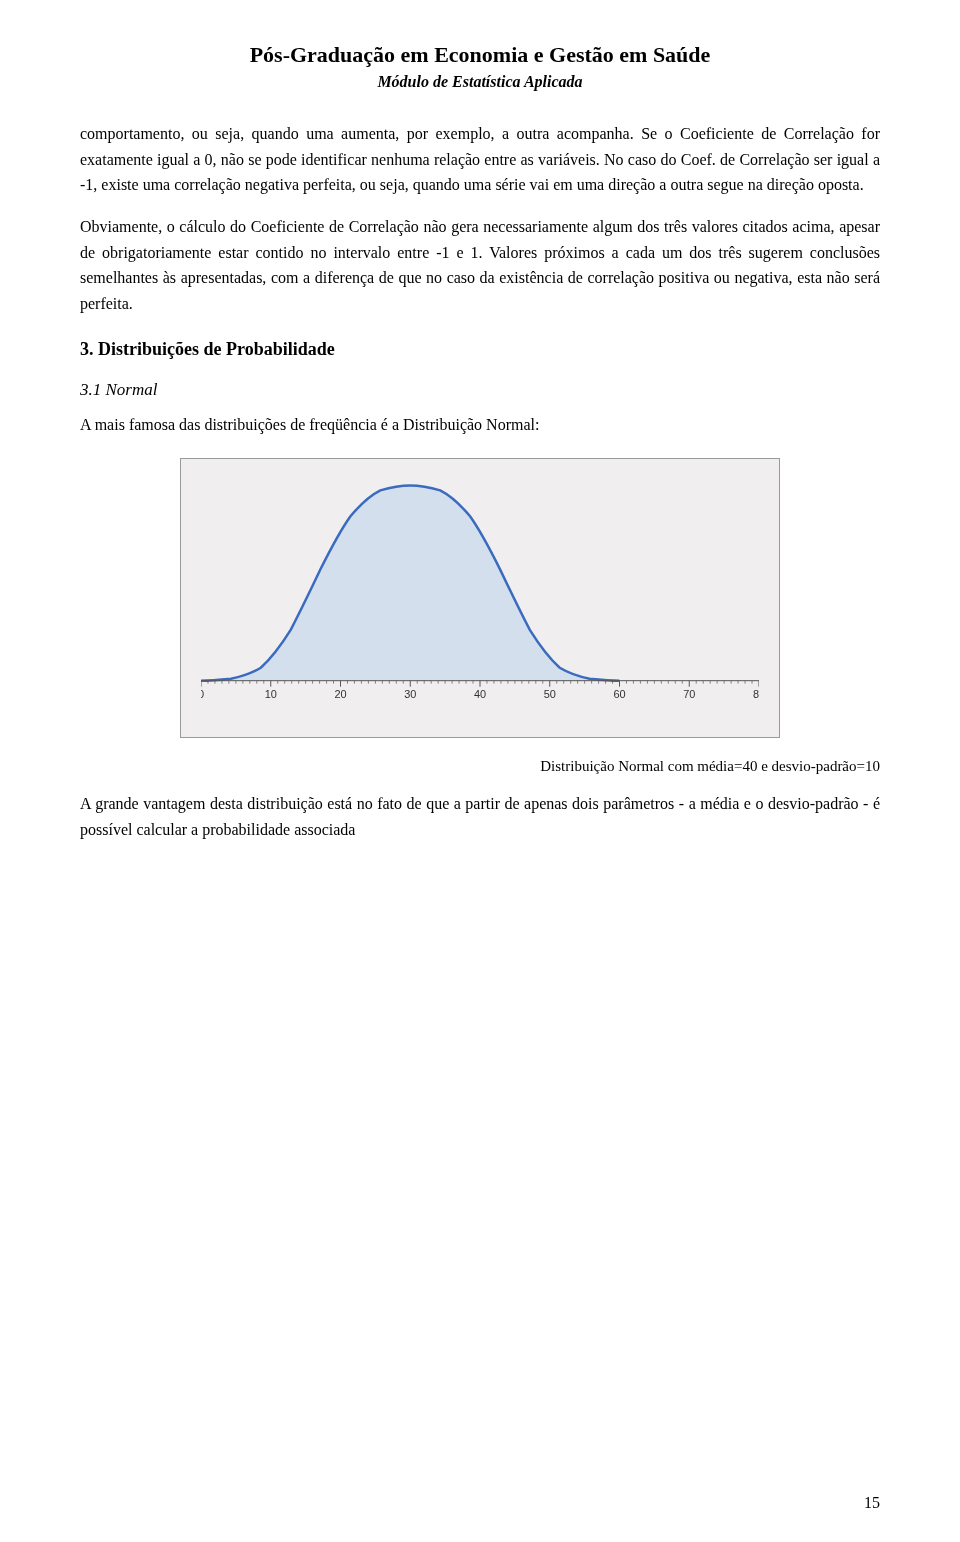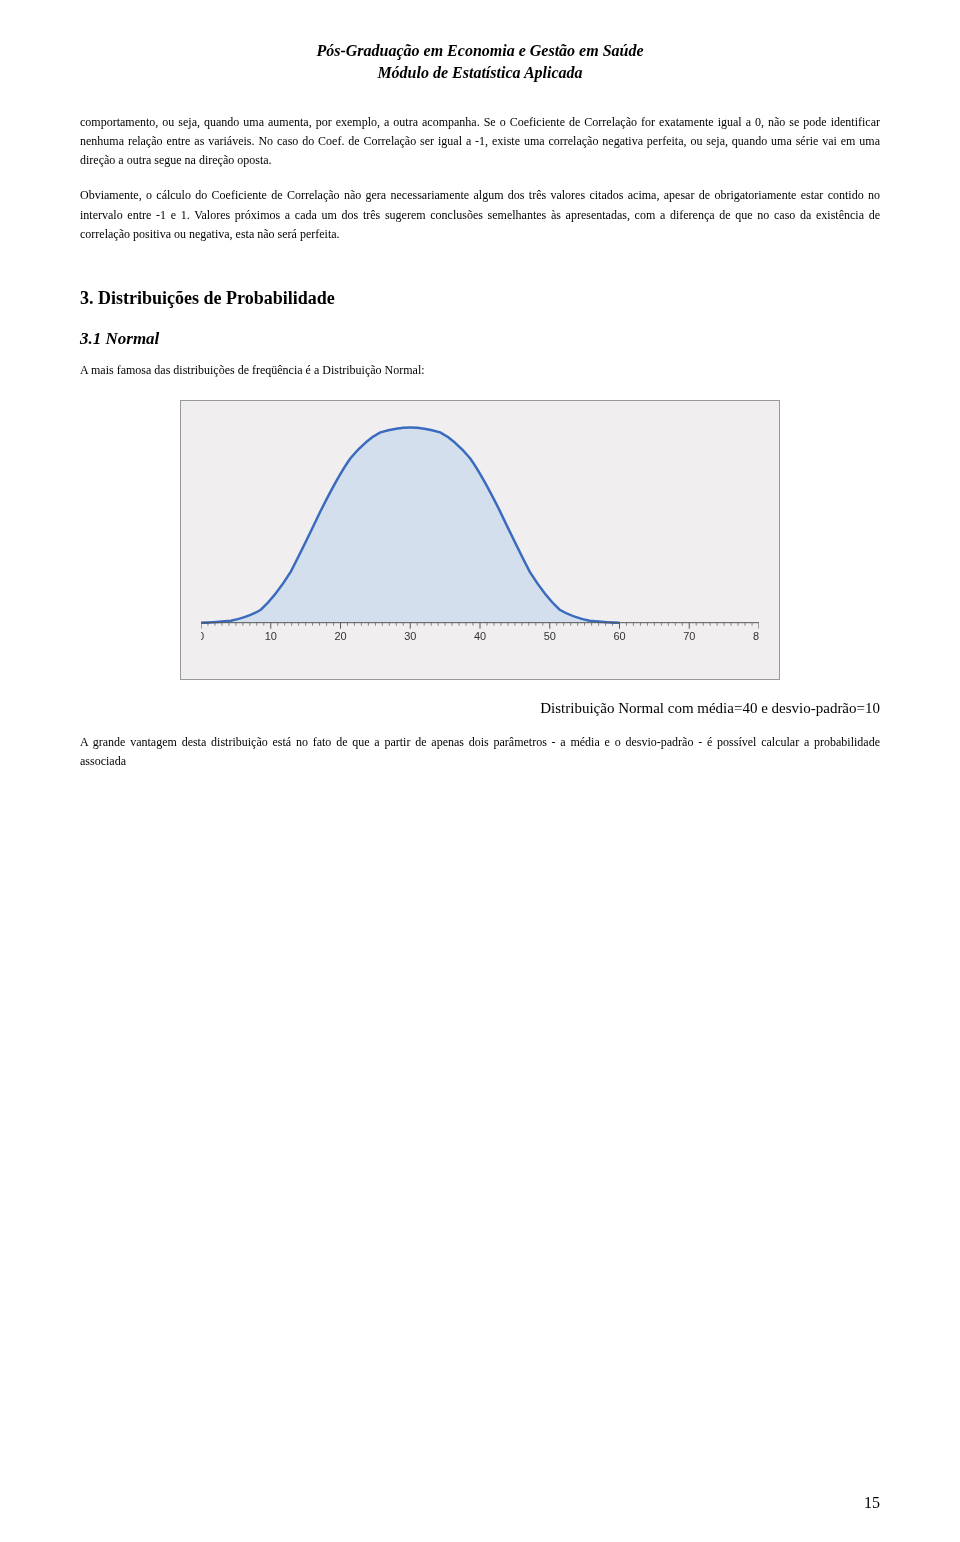--- a/index.html
+++ b/index.html
@@ -10,53 +10,52 @@
       min-height: 1542px;
       position: relative;
       padding: 40px 80px 60px 80px;
       color: #000000;
     }
     .page-header {
       text-align: center;
       margin-bottom: 28px;
     }
     .title-line1 {
-      font-size: 16px;
+      font-size: 22px;
       font-weight: bold;
-      font-style: italic;
       line-height: 1.4;
     }
     .title-line2 {
       font-size: 16px;
       font-weight: bold;
       font-style: italic;
       line-height: 1.4;
     }
     .title-line3 {
       font-size: 20px;
       font-weight: normal;
       font-style: italic;
       line-height: 1.6;
     }
     .body-text {
-      font-size: 12px;
+      font-size: 16px;
       line-height: 1.6;
       text-align: justify;
       margin-bottom: 16px;
     }
     .section-heading {
       font-size: 18px;
       font-weight: bold;
-      margin-top: 44px;
+      margin-top: 23px;
       margin-bottom: 12px;
     }
     .subsection-heading {
       font-size: 17px;
       font-style: italic;
-      font-weight: bold;
+      font-weight: normal;
       margin-top: 20px;
       margin-bottom: 12px;
     }
     .chart-container {
       border: 1px solid #999;
       background: #f0eeee;
       margin: 20px auto;
       padding: 20px 20px 30px 20px;
       width: 600px;
       position: relative;

